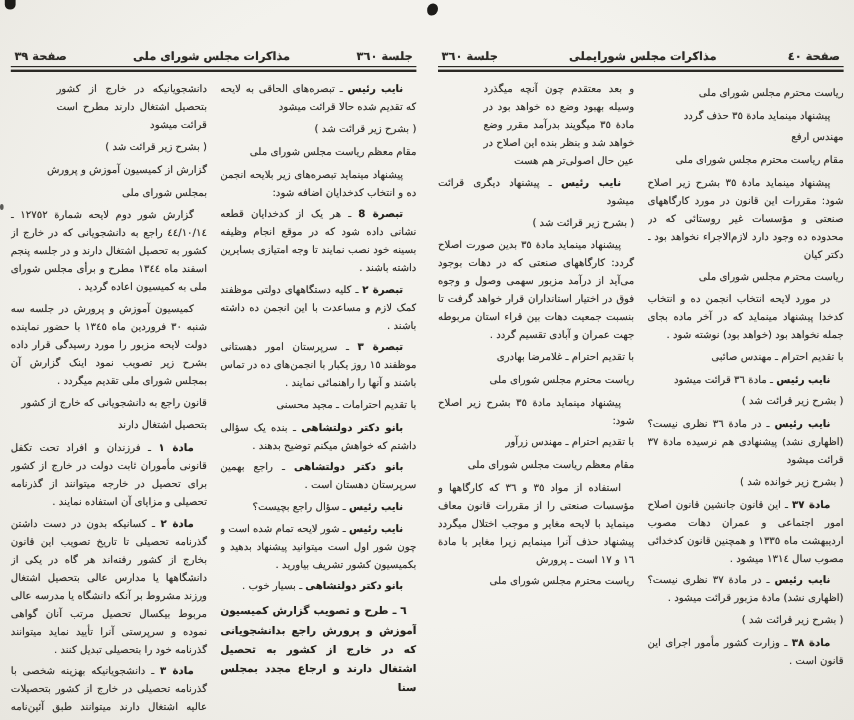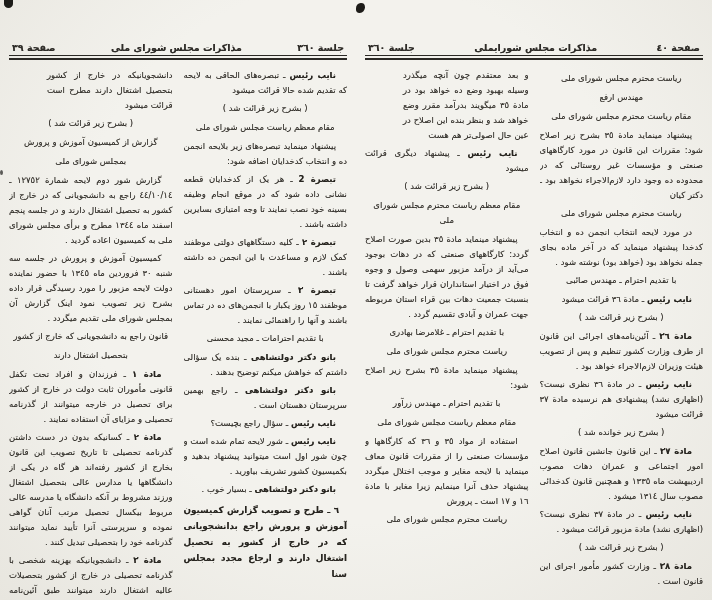--- a/index.html
+++ b/index.html
@@ -12,21 +12,21 @@
         font-size:9.5px;font-weight:bold;color:#2e2c28;padding:0 3px;
         text-shadow:0 0 .6px rgba(60,55,50,.6);}
   .rule{border-top:1.5px solid #2b2925;border-bottom:2.5px solid #2b2925;height:2px;margin:2px 0 8px;}
   .cols{display:flex;gap:11px;height:528px;overflow:hidden;}
   .col{flex:1;overflow:hidden;min-width:0;}
   .blk{margin:0 0 3px;font-size:8.5px;line-height:15px;color:#34322d;
        text-align:justify;text-shadow:0 0 .6px rgba(72,66,58,.55);}
   .blk b{font-weight:bold;color:#26241f;}
   .p{text-indent:11px;}
   .cont{text-indent:0;margin-left:38px;}
-  .c{text-align:center;text-indent:0;margin:3px 0 4px;}
+  .c{text-indent:0;margin:3px 0 4px;}
   .h{font-weight:bold;text-indent:8px;margin:5px 0;font-size:8.8px;line-height:16px;color:#26241f;}
   .artifact{position:absolute;background:#1d1c19;}
   .a1{left:4px;top:0;width:9px;height:8px;border-radius:0 0 70% 70%;}
   .a2{left:356px;top:3px;width:9px;height:10px;border-radius:55% 45% 60% 40%;}
   .a3{left:0;top:170px;width:3px;height:5px;border-radius:50%;opacity:.7;}
 </style>
 </head>
 <body>
 
 <div class="scan">
@@ -40,21 +40,21 @@
       <span>مذاکرات مجلس شورای ملی</span>
       <span>صفحة ٣٩</span>
     </div>
     <div class="rule"></div>
     <div class="cols">
       <div class="col">
           <p class="blk p"><b>نایب رئیس</b> ـ تبصره‌های الحاقی به لایحه که تقدیم شده حالا قرائت میشود</p>
           <p class="blk c">( بشرح زیر قرائت شد )</p>
           <p class="blk c">مقام معظم ریاست مجلس شورای ملی</p>
           <p class="blk p">پیشنهاد مینماید تبصره‌های زیر بلایحه انجمن ده و انتخاب کدخدایان اضافه شود:</p>
-          <p class="blk p"><b>تبصرة 2</b> ـ هر یک از کدخدایان قطعه نشانی داده شود که در موقع انجام وظیفه بسینه خود نصب نمایند تا وجه امتیازی بسایرین داشته باشند .</p>
+          <p class="blk p"><b>تبصرة 8</b> ـ هر یک از کدخدایان قطعه نشانی داده شود که در موقع انجام وظیفه بسینه خود نصب نمایند تا وجه امتیازی بسایرین داشته باشند .</p>
           <p class="blk p"><b>تبصرة ٢</b> ـ کلیه دستگاههای دولتی موظفند کمک لازم و مساعدت با این انجمن ده داشته باشند .</p>
           <p class="blk p"><b>تبصرة ٣</b> ـ سرپرستان امور دهستانی موظفند ١٥ روز یکبار با انجمن‌های ده در تماس باشند و آنها را راهنمائی نمایند .</p>
           <p class="blk c">با تقدیم احترامات ـ مجید محسنی</p>
           <p class="blk p"><b>بانو دکتر دولتشاهی</b> ـ بنده یک سؤالی داشتم که خواهش میکنم توضیح بدهند .</p>
           <p class="blk p"><b>بانو دکتر دولتشاهی</b> ـ راجع بهمین سرپرستان دهستان است .</p>
           <p class="blk p"><b>نایب رئیس</b> ـ سؤال راجع بچیست؟</p>
           <p class="blk p"><b>نایب رئیس</b> ـ شور لایحه تمام شده است و چون شور اول است میتوانید پیشنهاد بدهید و بکمیسیون کشور تشریف بیاورید .</p>
           <p class="blk p"><b>بانو دکتر دولتشاهی</b> ـ بسیار خوب .</p>
           <p class="blk h">٦ ـ طرح و تصویب گزارش کمیسیون آموزش و پرورش راجع بدانشجویانی که در خارج از کشور به تحصیل اشتغال دارند و ارجاع مجدد بمجلس سنا</p>
         </div>
@@ -77,41 +77,40 @@
   <section class="page">
     <div class="page-header">
       <span>صفحة ٤٠</span>
       <span>مذاکرات مجلس شورایملی</span>
       <span>جلسة ٣٦٠</span>
     </div>
     <div class="rule"></div>
     <div class="cols">
       <div class="col">
           <p class="blk c">ریاست محترم مجلس شورای ملی</p>
+          <p class="blk p">پیشنهاد مینماید مادة ٣٥ حذف گردد</p>
           <p class="blk c">مهندس ارفع</p>
           <p class="blk c">مقام ریاست محترم مجلس شورای ملی</p>
           <p class="blk p">پیشنهاد مینماید مادة ٣٥ بشرح زیر اصلاح شود: مقررات این قانون در مورد کارگاههای صنعتی و مؤسسات غیر روستائی که در محدوده ده وجود دارد لازم‌الاجراء نخواهد بود ـ دکتر کیان</p>
           <p class="blk c">ریاست محترم مجلس شورای ملی</p>
           <p class="blk p">در مورد لایحه انتخاب انجمن ده و انتخاب کدخدا پیشنهاد مینماید که در آخر ماده بجای جمله نخواهد بود (خواهد بود) نوشته شود .</p>
           <p class="blk c">با تقدیم احترام ـ مهندس صائبی</p>
           <p class="blk p"><b>نایب رئیس</b> ـ مادة ٣٦ قرائت میشود</p>
           <p class="blk c">( بشرح زیر قرائت شد )</p>
-          <p class="blk p"><b>مادة ٣٦</b> ـ آئین‌نامه‌های اجرائی این قانون از طرف وزارت کشور تنظیم و پس از تصویب هیئت وزیران لازم‌الاجراء خواهد بود .</p>
           <p class="blk p"><b>نایب رئیس</b> ـ در مادة ٣٦ نظری نیست؟ (اظهاری نشد) پیشنهادی هم نرسیده مادة ٣٧ قرائت میشود</p>
           <p class="blk c">( بشرح زیر خوانده شد )</p>
           <p class="blk p"><b>مادة ٣٧</b> ـ این قانون جانشین قانون اصلاح امور اجتماعی و عمران دهات مصوب اردیبهشت ماه ١٣٣٥ و همچنین قانون کدخدائی مصوب سال ١٣١٤ میشود .</p>
           <p class="blk p"><b>نایب رئیس</b> ـ در مادة ٣٧ نظری نیست؟ (اظهاری نشد) مادة مزبور قرائت میشود .</p>
           <p class="blk c">( بشرح زیر قرائت شد )</p>
           <p class="blk p"><b>مادة ٣٨</b> ـ وزارت کشور مأمور اجرای این قانون است .</p>
         </div>
       <div class="col">
           <p class="blk cont">و بعد معتقدم چون آنچه میگذرد وسیله بهبود وضع ده خواهد بود در مادة ٣٥ میگویند بدرآمد مقرر وضع خواهد شد و بنظر بنده این اصلاح در عین حال اصولی‌تر هم هست</p>
           <p class="blk p"><b>نایب رئیس</b> ـ پیشنهاد دیگری قرائت میشود</p>
           <p class="blk c">( بشرح زیر قرائت شد )</p>
-          <p class="blk c">مقام معظم ریاست محترم مجلس شورای ملی</p>
           <p class="blk p">پیشنهاد مینماید مادة ٣٥ بدین صورت اصلاح گردد: کارگاههای صنعتی که در دهات بوجود می‌آید از درآمد مزبور سهمی وصول و وجوه فوق در اختیار استانداران قرار خواهد گرفت تا بنسبت جمعیت دهات بین قراء استان مربوطه جهت عمران و آبادی تقسیم گردد .</p>
           <p class="blk c">با تقدیم احترام ـ غلامرضا بهادری</p>
           <p class="blk c">ریاست محترم مجلس شورای ملی</p>
           <p class="blk p">پیشنهاد مینماید مادة ٣٥ بشرح زیر اصلاح شود:</p>
           <p class="blk c">با تقدیم احترام ـ مهندس زرآور</p>
           <p class="blk c">مقام معظم ریاست مجلس شورای ملی</p>
           <p class="blk p">استفاده از مواد ٣٥ و ٣٦ که کارگاهها و مؤسسات صنعتی را از مقررات قانون معاف مینماید با لایحه مغایر و موجب اختلال میگردد پیشنهاد حذف آنرا مینمایم زیرا مغایر با مادة ١٦ و ١٧ است ـ پرورش</p>
           <p class="blk c">ریاست محترم مجلس شورای ملی</p>
         </div>
     </div>

